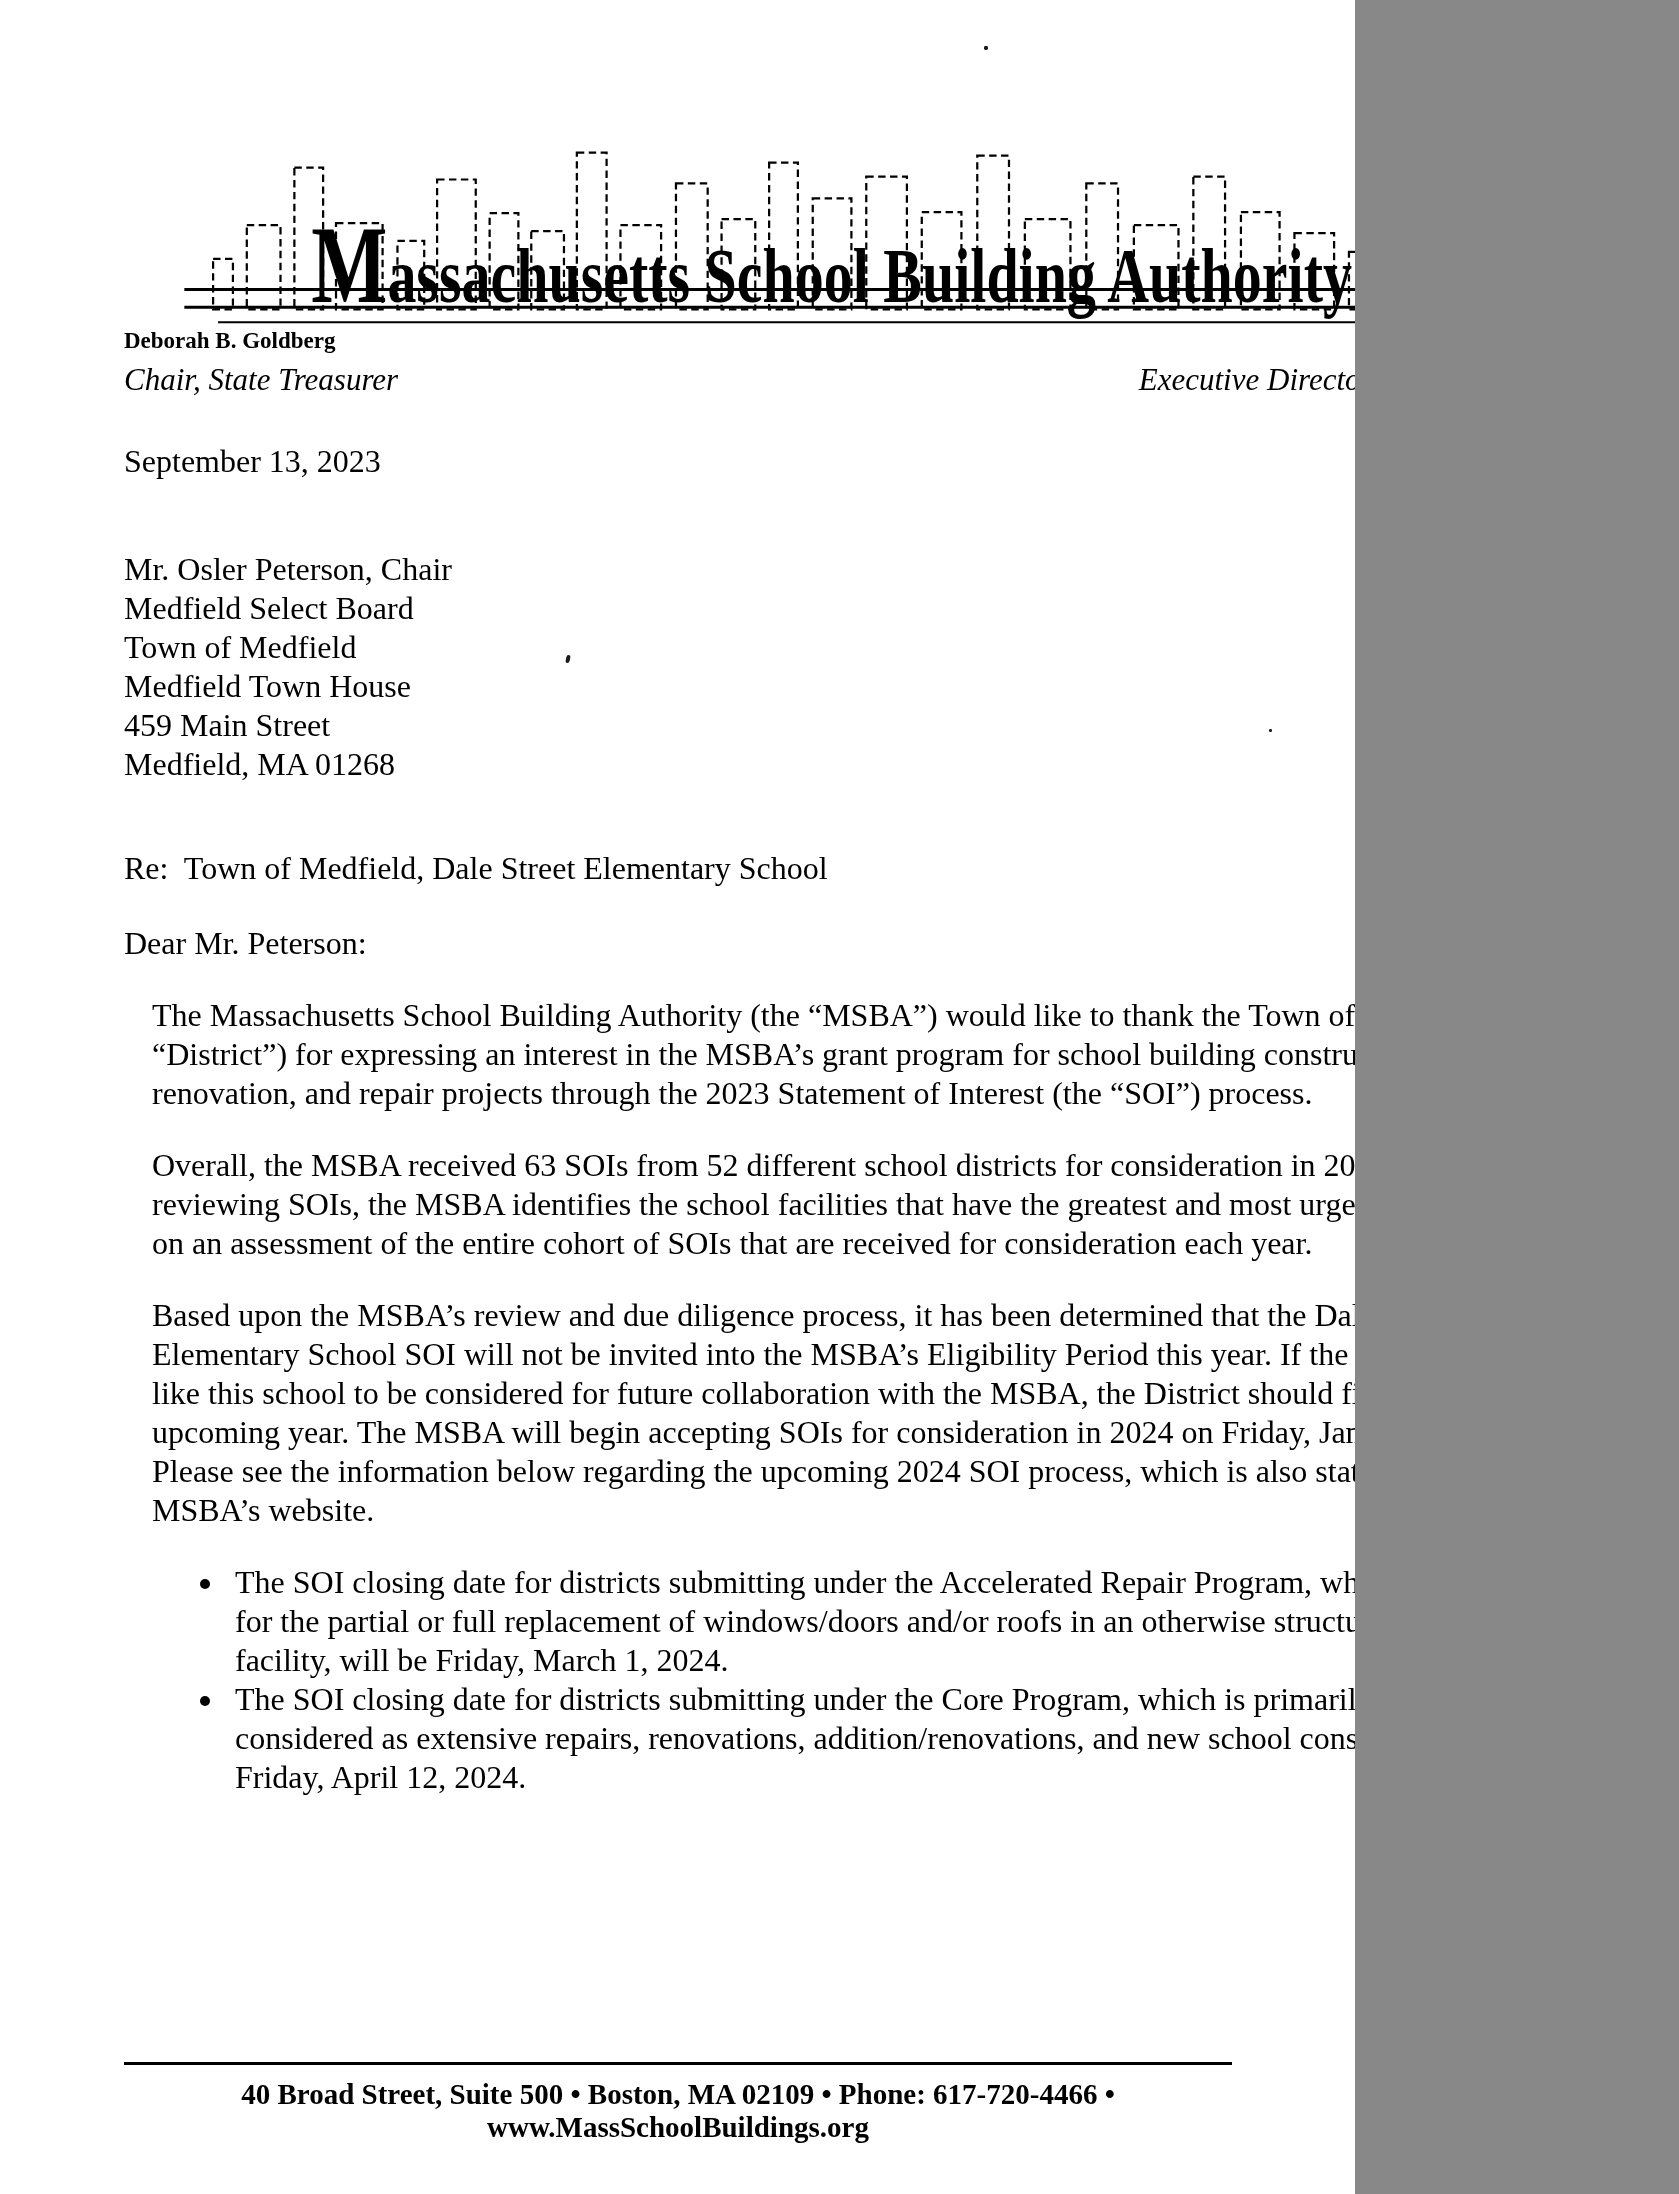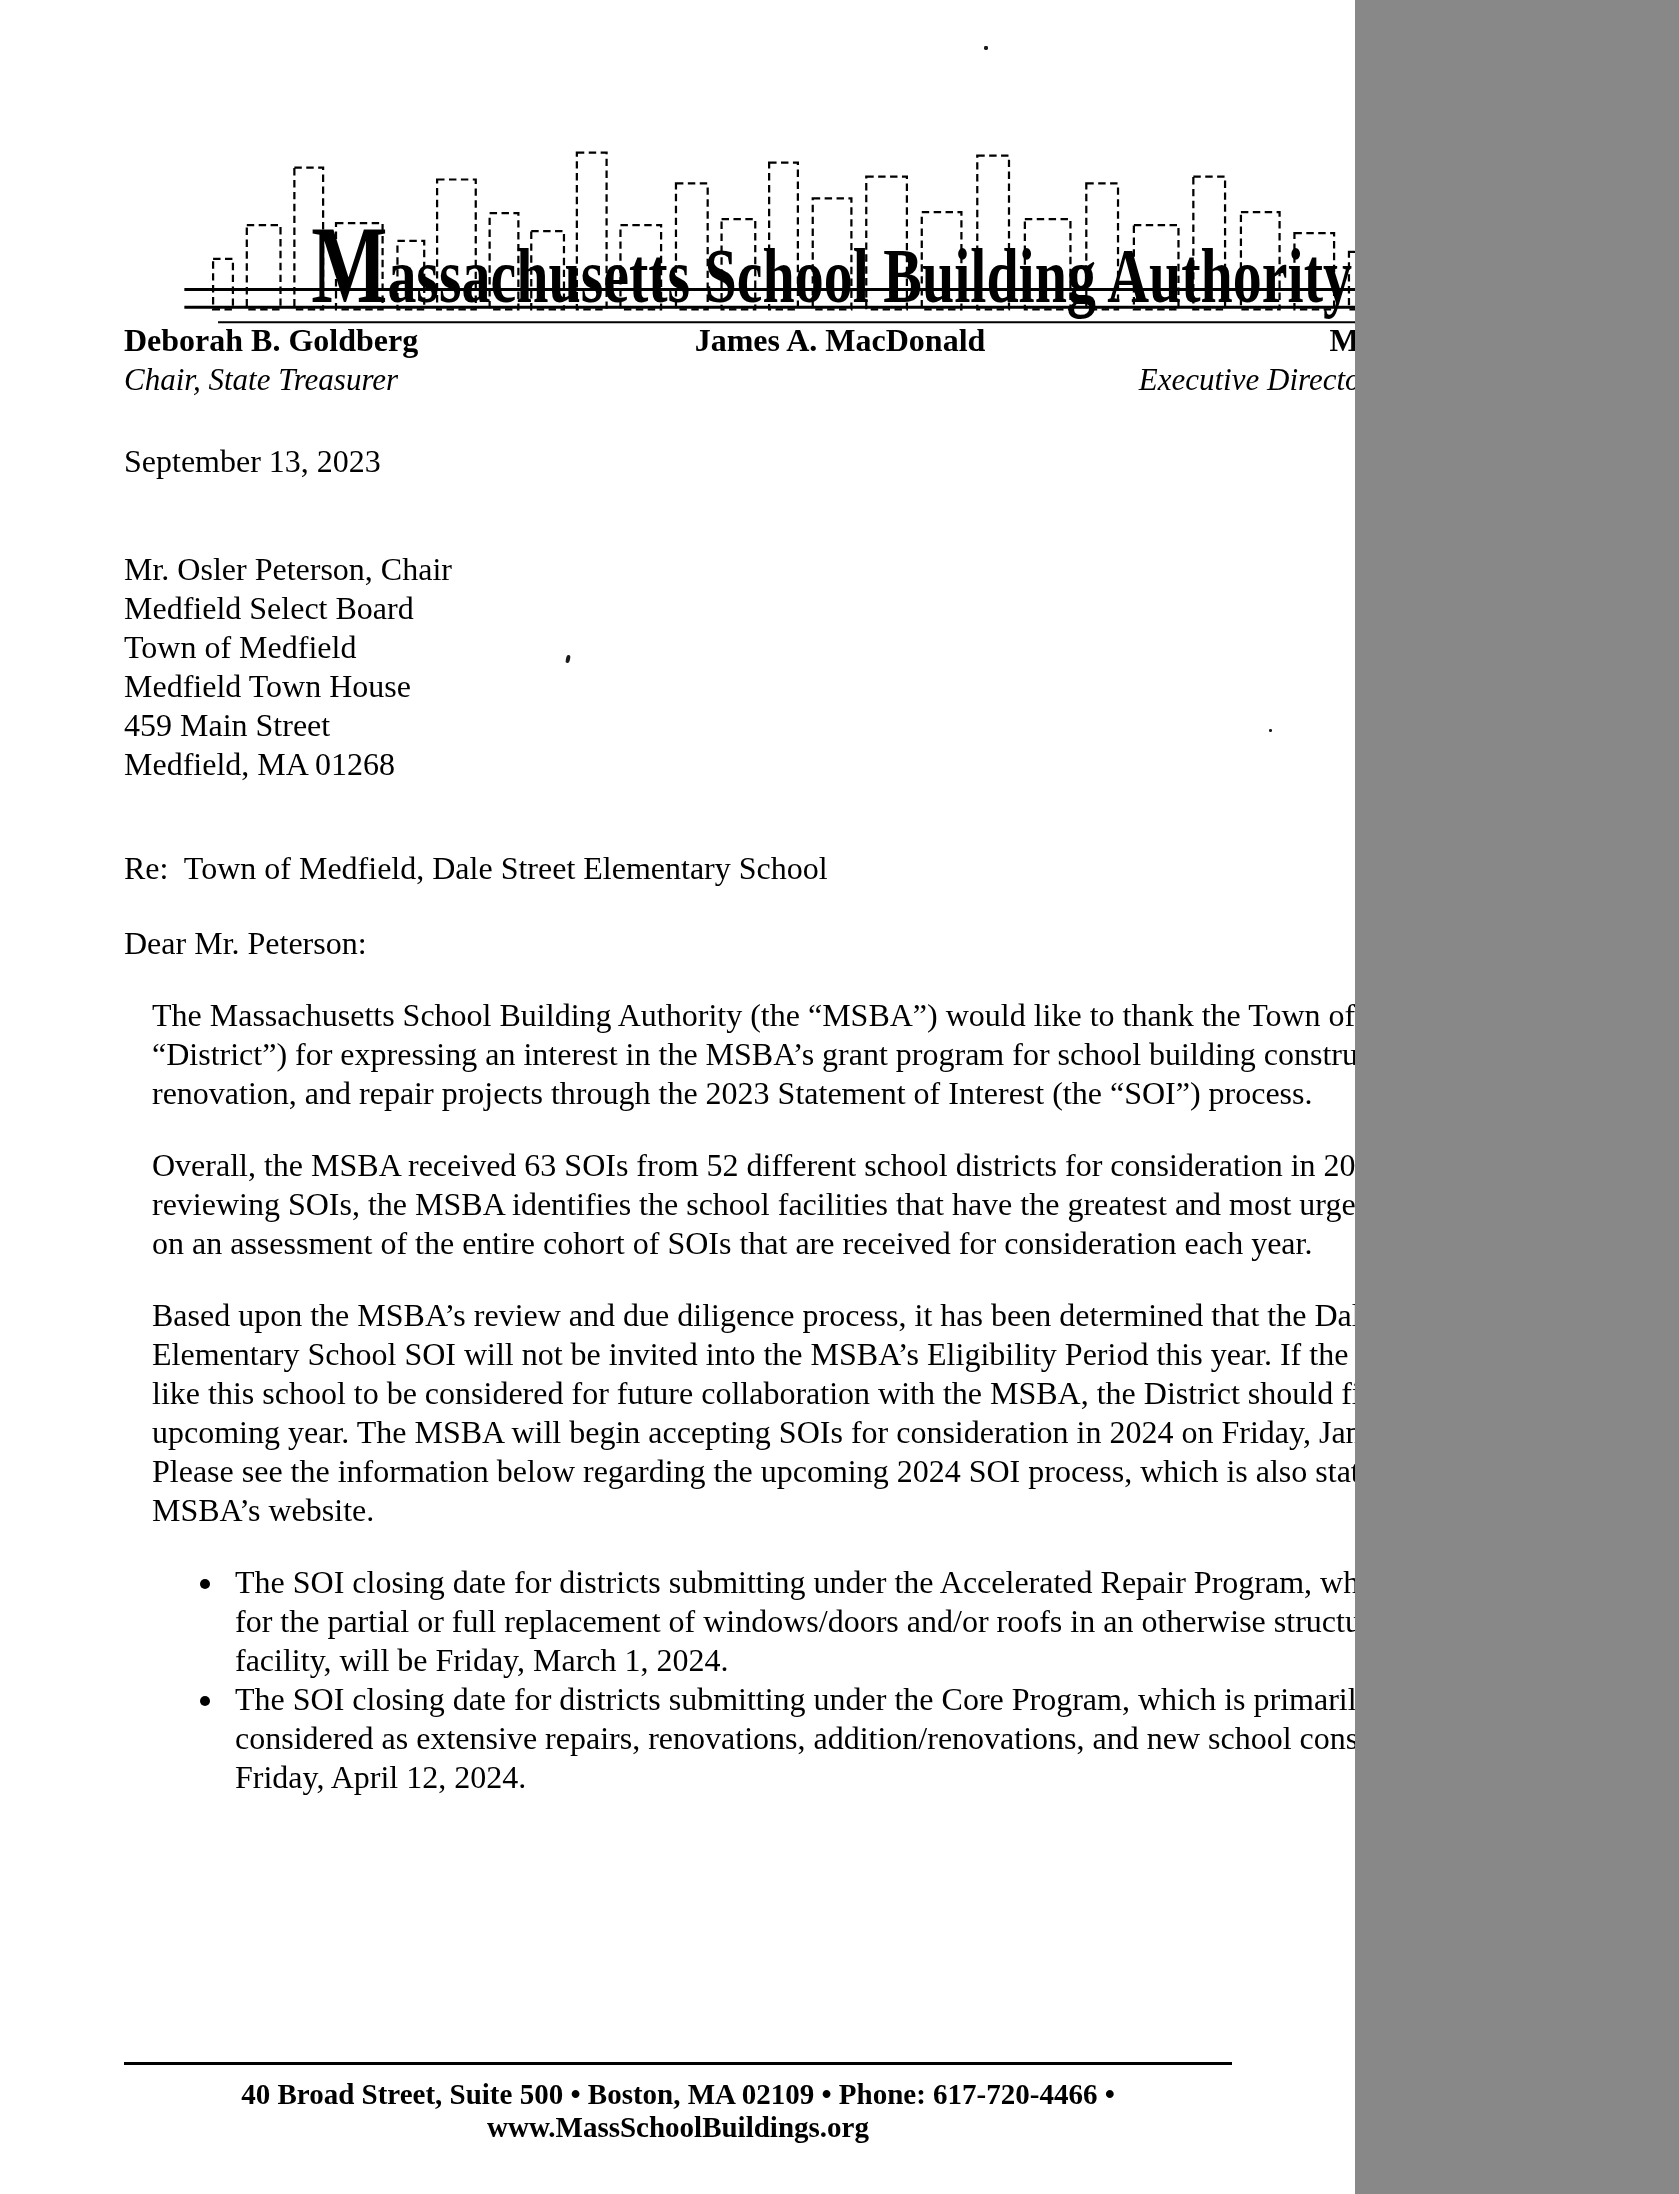--- a/index.html
+++ b/index.html
@@ -27,21 +27,21 @@
     margin-top: 321px;
     padding: 0 124px 0 124px;
     display: flex;
     justify-content: space-between;
     align-items: flex-start;
   }
   .official { line-height: 39px; }
   .official.left  { text-align: left;  width: 33%; }
   .official.mid   { text-align: center; width: 34%; }
   .official.right { text-align: right; width: 33%; }
-  .official .name  { font-weight: bold; font-size: 32px; }
+  .official .name  { font-weight: bold; font-size: 23px; }
   .official .title { font-style: italic; font-size: 31px; }
   
   .body-block {
     padding: 0 119px 0 124px;
     font-size: 32px;
     line-height: 39px;
   }
   .date-line { margin-top: 43px; }
   .recipient { margin-top: 69px; }
   .re-line { margin-top: 65px; white-space: pre-wrap; }
@@ -114,21 +114,20 @@
   </svg>
 
   <div class="content">
 
     <div class="officials">
       <div class="official left">
         <div class="name">Deborah B. Goldberg</div>
         <div class="title">Chair, State Treasurer</div>
       </div>
       <div class="official mid">
-        <div class="name">James A. MacDonald</div>
       </div>
       <div class="official right">
         <div class="name">Mary L. Pichetti</div>
         <div class="title">Executive Director / Deputy CEO</div>
       </div>
     </div>
 
     <div class="body-block">
 
       <div class="date-line">September 13, 2023</div>

